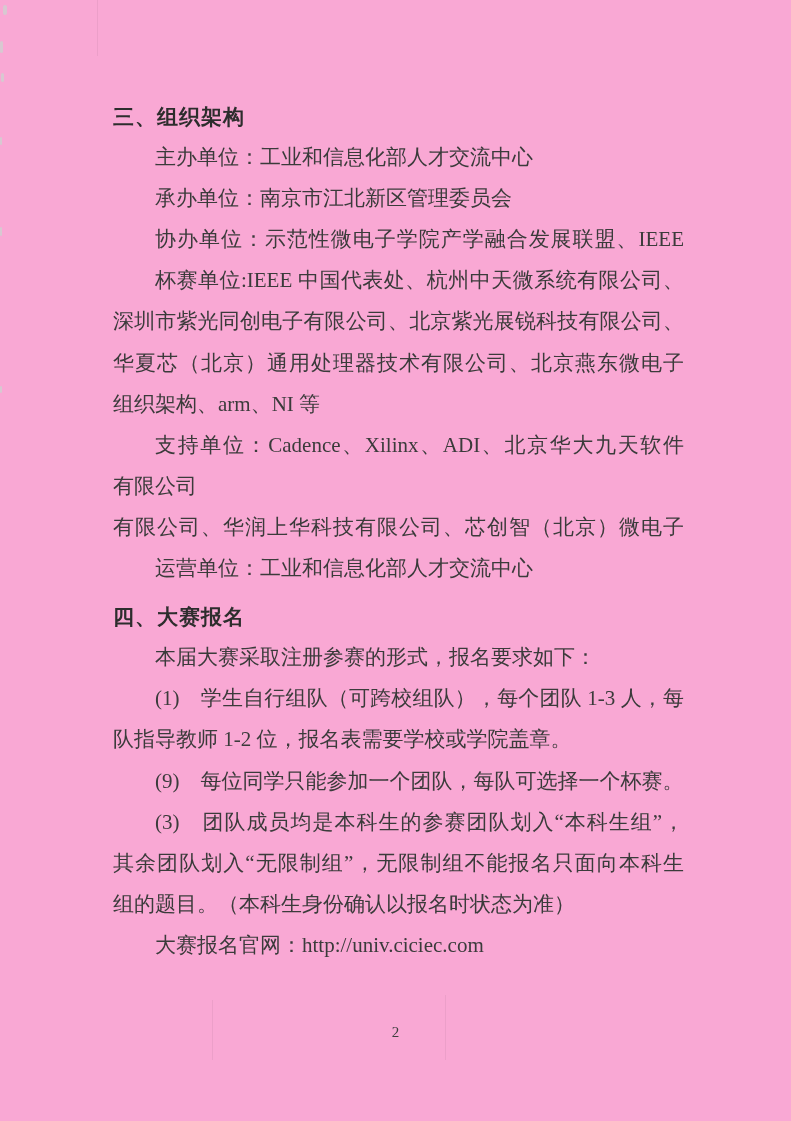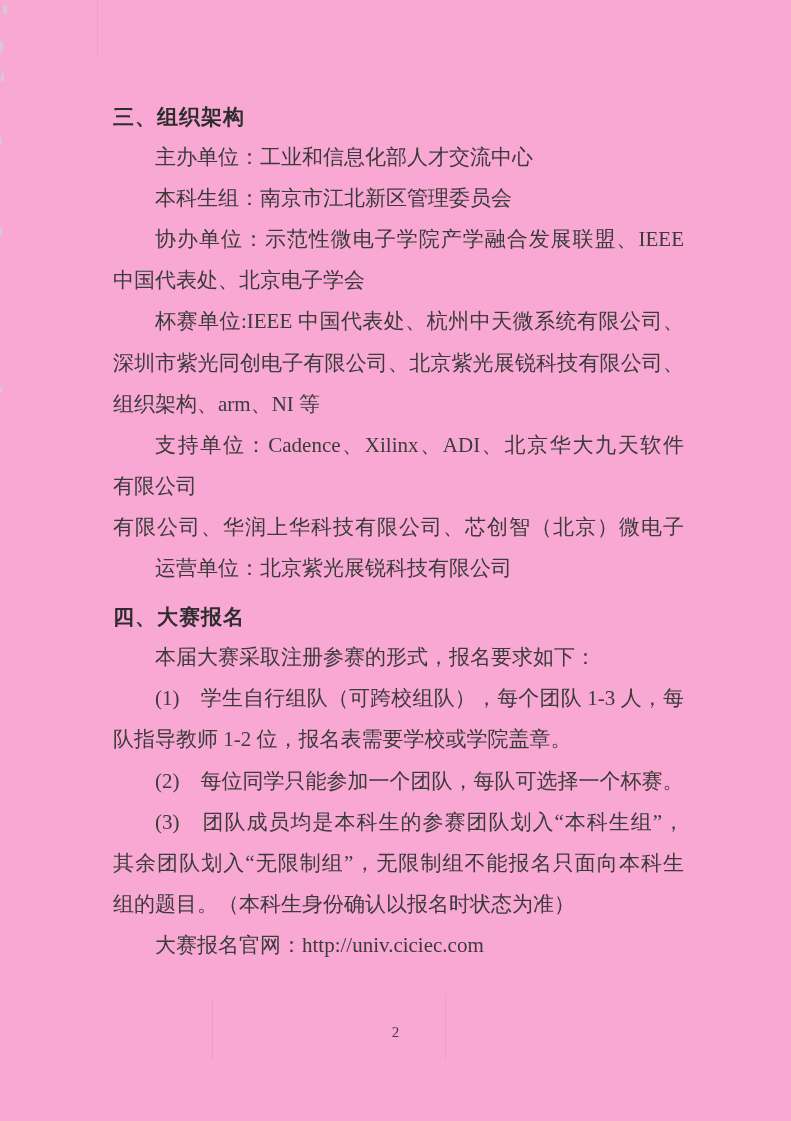--- a/index.html
+++ b/index.html
@@ -78,49 +78,49 @@
   <div class="streak" style="left:97px; top:0; height:56px;"></div>
   <div class="streak" style="left:212px; top:1000px; height:60px;"></div>
   <div class="streak" style="left:445px; top:995px; height:65px;"></div>
 
   <div class="content">
       <div class="heading">三、组织架构</div>
       <div class="para">
         <div class="line indent">主办单位：工业和信息化部人才交流中心</div>
       </div>
       <div class="para">
-        <div class="line indent">本科生组：南京市江北新区管理委员会</div>
+        <div class="line indent">承办单位：南京市江北新区管理委员会</div>
       </div>
       <div class="para">
         <div class="line fill indent">协办单位：示范性微电子学院产学融合发展联盟、IEEE</div>
-        <div class="line">中国代表处、北京电子学会</div>
       </div>
       <div class="para">
         <div class="line fill indent">杯赛单位:IEEE 中国代表处、杭州中天微系统有限公司、</div>
         <div class="line fill">深圳市紫光同创电子有限公司、北京紫光展锐科技有限公司、</div>
+        <div class="line fill">华夏芯（北京）通用处理器技术有限公司、北京燕东微电子</div>
         <div class="line">组织架构、arm、NI 等</div>
       </div>
       <div class="para">
         <div class="line fill indent">支持单位：Cadence、Xilinx、ADI、北京华大九天软件</div>
         <div class="line">有限公司</div>
         <div class="line fill">有限公司、华润上华科技有限公司、芯创智（北京）微电子</div>
       </div>
       <div class="para">
-        <div class="line indent">运营单位：北京紫光展锐科技有限公司</div>
+        <div class="line indent">运营单位：工业和信息化部人才交流中心</div>
       </div>
       <div class="heading gap">四、大赛报名</div>
       <div class="para">
         <div class="line indent">本届大赛采取注册参赛的形式，报名要求如下：</div>
       </div>
       <div class="para">
         <div class="line fill indent">(1)　学生自行组队（可跨校组队），每个团队 1-3 人，每</div>
         <div class="line">队指导教师 1-2 位，报名表需要学校或学院盖章。</div>
       </div>
       <div class="para">
-        <div class="line indent">(2)　每位同学只能参加一个团队，每队可选择一个杯赛。</div>
+        <div class="line indent">(9)　每位同学只能参加一个团队，每队可选择一个杯赛。</div>
       </div>
       <div class="para">
         <div class="line fill indent">(3)　团队成员均是本科生的参赛团队划入“本科生组”，</div>
         <div class="line fill">其余团队划入“无限制组”，无限制组不能报名只面向本科生</div>
         <div class="line">组的题目。（本科生身份确认以报名时状态为准）</div>
       </div>
       <div class="para">
         <div class="line indent">大赛报名官网：http://univ.ciciec.com</div>
       </div>
     </div>

